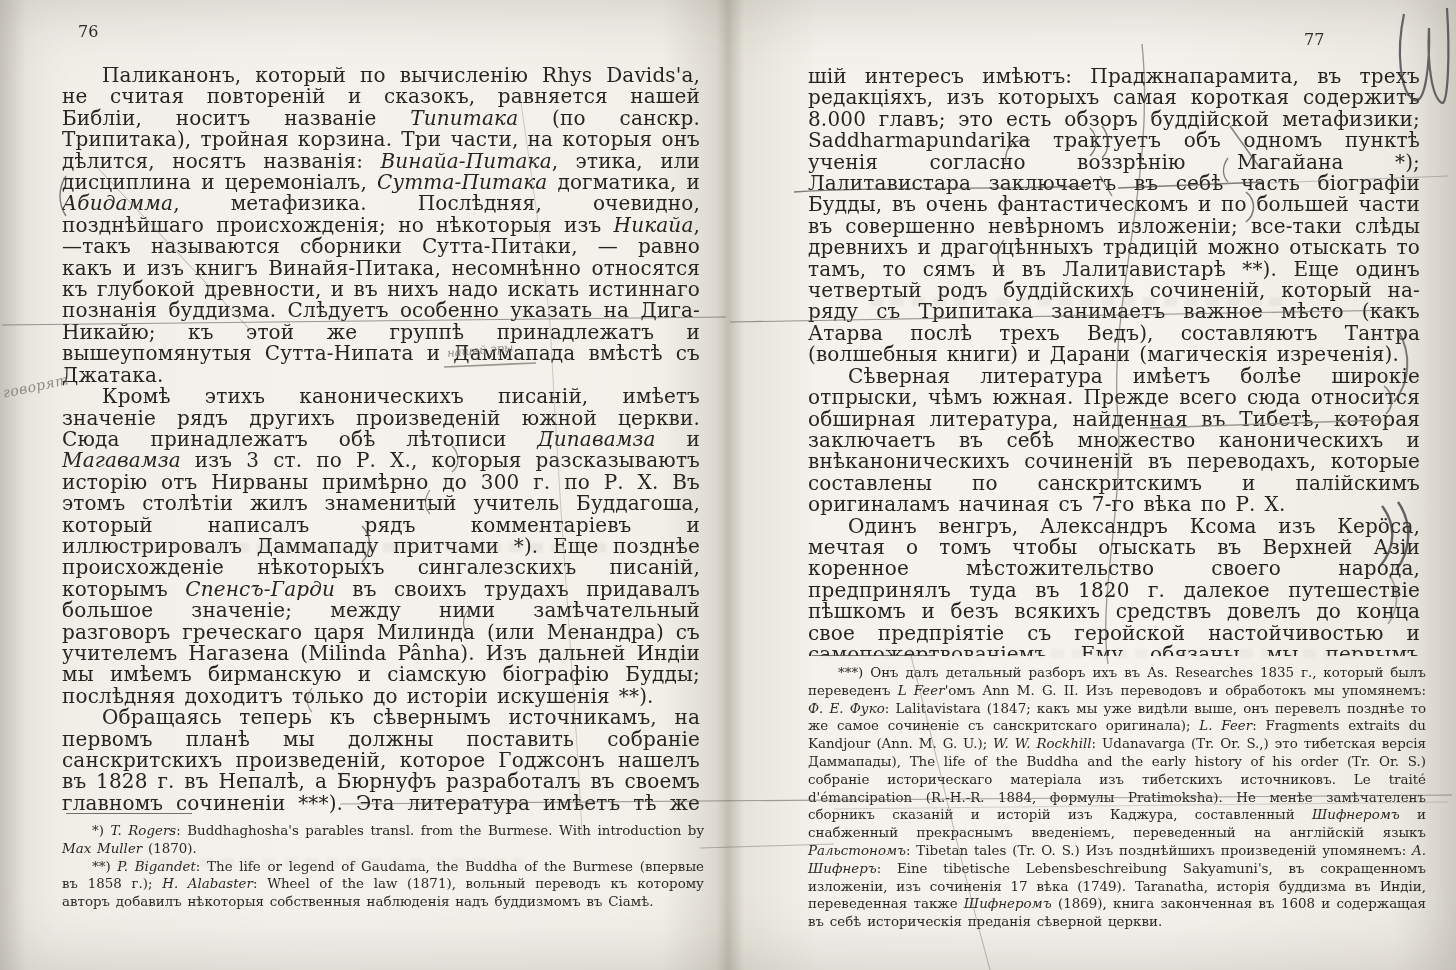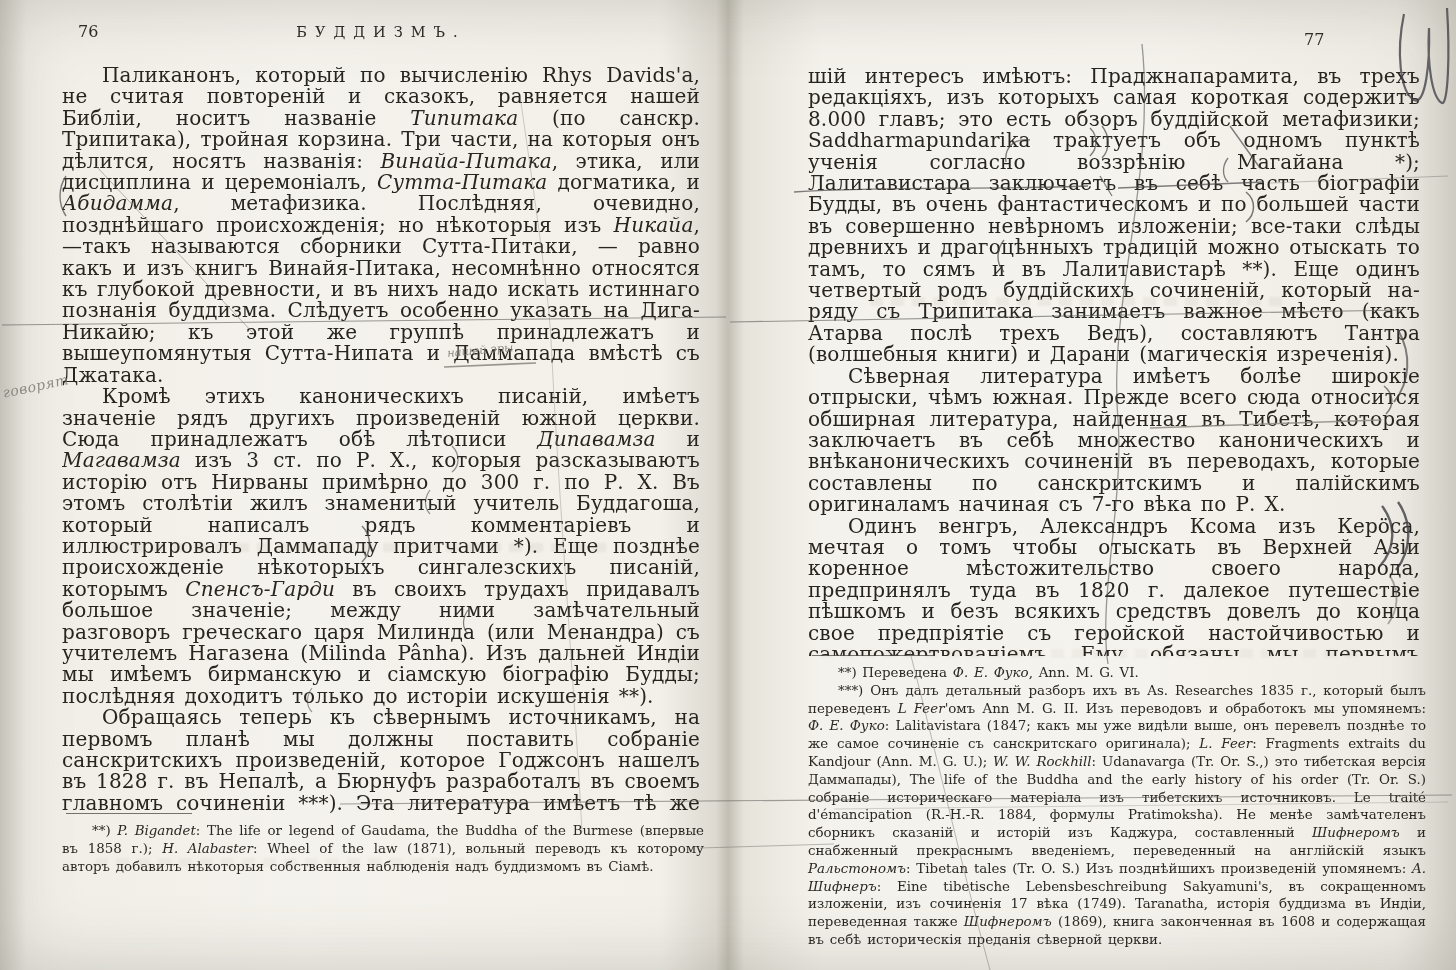--- a/index.html
+++ b/index.html
@@ -51,30 +51,30 @@
 
   svg.marks{position:absolute;left:0;top:0;pointer-events:none;}
 </style>
 </head>
 <body>
 
 <div class="spread">
 
   <div class="page page-left">
     <div class="page-num" style="left:78px;top:22px;">76</div>
-    <div class="running-head" style="left:62px;width:638px;top:24px;">БУДДИЗМЪ.</div>
 
     <div class="body-text" style="left:62px;top:57px;width:638px;height:752px;overflow:hidden;">
       <p class="ind">Паликанонъ, который по вычисленію Rhys Davids'a, не считая повтореній и сказокъ, равняется нашей Библіи, носитъ названіе <span class="it">Типитака</span> (по санскр. Трипитака), тройная корзина. Три части, на которыя онъ дѣлится, носятъ названія: <span class="it">Винайа-Питака</span>, этика, или дисциплина и церемоніалъ, <span class="it">Сутта-Питака</span> догматика, и <span class="it">Абидамма</span>, метафизика. Послѣдняя, очевидно, позднѣйшаго происхожденія; но нѣкоторыя изъ <span class="it">Никайа</span>,—такъ называются сборники Сутта-Питаки, — равно какъ и изъ книгъ Винайя-Питака, несомнѣнно относятся къ глубокой древности, и въ нихъ надо искать истиннаго познанія буддизма. Слѣдуетъ особенно указать на Дига-Никайю; къ этой же группѣ принадлежатъ и вышеупомянутыя Сутта-Нипата и Даммапада вмѣстѣ съ Джатака.</p>
       <p class="ind">Кромѣ этихъ каноническихъ писаній, имѣетъ значеніе рядъ другихъ произведеній южной церкви. Сюда принадлежатъ обѣ лѣтописи <span class="it">Дипавамза</span> и <span class="it">Магавамза</span> изъ 3 ст. по Р. Х., которыя разсказываютъ исторію отъ Нирваны примѣрно до 300 г. по Р. Х. Въ этомъ столѣтіи жилъ знаменитый учитель Буддагоша, который написалъ рядъ комментаріевъ и иллюстрировалъ Даммападу притчами *). Еще позднѣе происхожденіе нѣкоторыхъ сингалезскихъ писаній, которымъ <span class="it">Спенсъ-Гарди</span> въ своихъ трудахъ придавалъ большое значеніе; между ними замѣчательный разговоръ греческаго царя Милинда (или Менандра) съ учителемъ Нагазена (Milinda Pânha). Изъ дальней Индіи мы имѣемъ бирманскую и сіамскую біографію Будды; послѣдняя доходитъ только до исторіи искушенія **).</p>
       <p class="ind">Обращаясь теперь къ сѣвернымъ источникамъ, на первомъ планѣ мы должны поставить собраніе санскритскихъ произведеній, которое Годжсонъ нашелъ въ 1828 г. въ Непалѣ, а Бюрнуфъ разработалъ въ своемъ главномъ сочиненіи ***). Эта литература имѣетъ тѣ же главныя части, какъ и южная, но отличается отъ нея въ нѣкоторыхъ существенныхъ пунктахъ. Канонъ менѣе опредѣленъ и законченъ, что объясняется тѣмъ, что, въ то время какъ южная церковь имѣетъ одну общую традицію, сѣверная распадается на многія секты, различныя воззрѣнія которыхъ обнаруживаются и въ литературѣ. Достойно замѣчанія также то, что подлинные тексты Винайя отсутствуютъ въ непальскомъ собраніи; мѣсто ихъ заступаютъ обширныя легенды (Авадана). Но особенно важны здѣсь писанія Абидарма. Изъ нихъ наиболь-</p>
     </div>
 
     <div class="fn-sep" style="left:66px;top:813px;width:126px;"></div>
     <div class="fnotes" style="left:62px;top:822px;width:642px;">
+      <p>*) <span class="it">T. Rogers</span>: Buddhaghosha's parables transl. from the Burmese. With introduction by <span class="it">Max Muller</span> (1870).</p>
       <p>**) <span class="it">P. Bigandet</span>: The life or legend of Gaudama, the Buddha of the Burmese (впервые въ 1858 г.); <span class="it">H. Alabaster</span>: Wheel of the law (1871), вольный переводъ къ которому авторъ добавилъ нѣкоторыя собственныя наблюденія надъ буддизмомъ въ Сіамѣ.</p>
     </div>
 
     <div class="hand margin-vert" style="left:2px;top:378px;">говорят</div>
     <div class="hand pencil-small" style="left:447px;top:343px;">нашей эры</div>
 
     <div class="ghost" style="left:110px;top:543px;width:500px;"></div>
     <div class="ghost" style="left:95px;top:858px;width:430px;opacity:.35;"></div>
   </div>
 
@@ -82,21 +82,20 @@
     <div class="page-num" style="left:576px;top:30px;">77</div>
 
     <div class="body-text" style="left:80px;top:58px;width:612px;height:590px;overflow:hidden;">
       <p>шій интересъ имѣютъ: Праджнапарамита, въ трехъ редакціяхъ, изъ которыхъ самая короткая содержитъ 8.000 главъ; это есть обзоръ буддійской метафизики; Saddharmapundarika трактуетъ объ одномъ пунктѣ ученія согласно воззрѣнію Магайана *); Лалитавистара заключаетъ въ себѣ часть біографіи Будды, въ очень фантастическомъ и по большей части въ совершенно невѣрномъ изложеніи; все-таки слѣды древнихъ и драгоцѣнныхъ традицій можно отыскать то тамъ, то сямъ и въ Лалитавистарѣ **). Еще одинъ четвертый родъ буддійскихъ сочиненій, который на-ряду съ Трипитака занимаетъ важное мѣсто (какъ Атарва послѣ трехъ Ведъ), составляютъ Тантра (волшебныя книги) и Дарани (магическія изреченія).</p>
       <p class="ind">Сѣверная литература имѣетъ болѣе широкіе отпрыски, чѣмъ южная. Прежде всего сюда относится обширная литература, найденная въ Тибетѣ, которая заключаетъ въ себѣ множество каноническихъ и внѣканоническихъ сочиненій въ переводахъ, которые составлены по санскритскимъ и палійскимъ оригиналамъ начиная съ 7-го вѣка по Р. Х.</p>
       <p class="ind">Одинъ венгръ, Александръ Ксома изъ Керöса, мечтая о томъ чтобы отыскать въ Верхней Азіи коренное мѣстожительство своего народа, предпринялъ туда въ 1820 г. далекое путешествіе пѣшкомъ и безъ всякихъ средствъ довелъ до конца свое предпріятіе съ геройской настойчивостью и самопожертвованіемъ. Ему обязаны мы первымъ знакомствомъ съ обоими колоссальными тибетскими сборниками: Каджіуръ, состоящимъ изъ 100 фоліантовъ, и Танджіуръ изъ 225 ***). Каджіуръ содержитъ семь главныхъ отдѣловъ, изъ которыхъ Дульва соотвѣтствуетъ Винайа, Sherchin — Праджнапарамитѣ, Мдо-Сутрѣ Ргіудъ—Тантрѣ. Многія важныя части были переведены и обработаны, а также и позднѣйшей тибетской литературѣ удѣлено соотвѣтствующее вниманіе.</p>
     </div>
 
     <div class="fn-sep" style="left:84px;top:655px;width:122px;"></div>
     <div class="fnotes" style="left:80px;top:664px;width:618px;">
-      <p>**) Переведена <span class="it">Ф. Е. Фуко</span>, Ann. M. G. VI.</p>
       <p>***) Онъ далъ детальный разборъ ихъ въ As. Researches 1835 г., который былъ переведенъ <span class="it">L Feer</span>'омъ Ann M. G. II. Изъ переводовъ и обработокъ мы упомянемъ: <span class="it">Ф. Е. Фуко</span>: Lalitavistara (1847; какъ мы уже видѣли выше, онъ перевелъ позднѣе то же самое сочиненіе съ санскритскаго оригинала); <span class="it">L. Feer</span>: Fragments extraits du Kandjour (Ann. M. G. U.); <span class="it">W. W. Rockhill</span>: Udanavarga (Tr. Or. S.,) это тибетская версія Даммапады), The life of the Buddha and the early history of his order (Tr. Or. S.) собраніе историческаго матеріала изъ тибетскихъ источниковъ. Le traité d'émancipation (R.-H.-R. 1884, формулы Pratimoksha). Не менѣе замѣчателенъ сборникъ сказаній и исторій изъ Каджура, составленный <span class="it">Шифнеромъ</span> и снабженный прекраснымъ введеніемъ, переведенный на англійскій языкъ <span class="it">Ральстономъ</span>: Tibetan tales (Tr. O. S.) Изъ позднѣйшихъ произведеній упомянемъ: <span class="it">A. Шифнеръ</span>: Eine tibetische Lebensbeschreibung Sakyamuni's, въ сокращенномъ изложеніи, изъ сочиненія 17 вѣка (1749). Taranatha, исторія буддизма въ Индіи, переведенная также <span class="it">Шифнеромъ</span> (1869), книга законченная въ 1608 и содержащая въ себѣ историческія преданія сѣверной церкви.</p>
     </div>
 
     <div class="ghost" style="left:142px;top:297px;width:420px;"></div>
     <div class="ghost" style="left:92px;top:649px;width:540px;opacity:.35;"></div>
   </div>
 
   <svg class="marks" width="1456" height="970" viewBox="0 0 1456 970">
 
     <path d="M1404,14 C1396,52 1400,92 1414,100 C1426,106 1430,60 1429,28 C1427,64 1432,98 1442,103 C1448,105 1450,55 1447,8" fill="none" stroke="#43434a" stroke-width="2.2" opacity=".8"></path>

